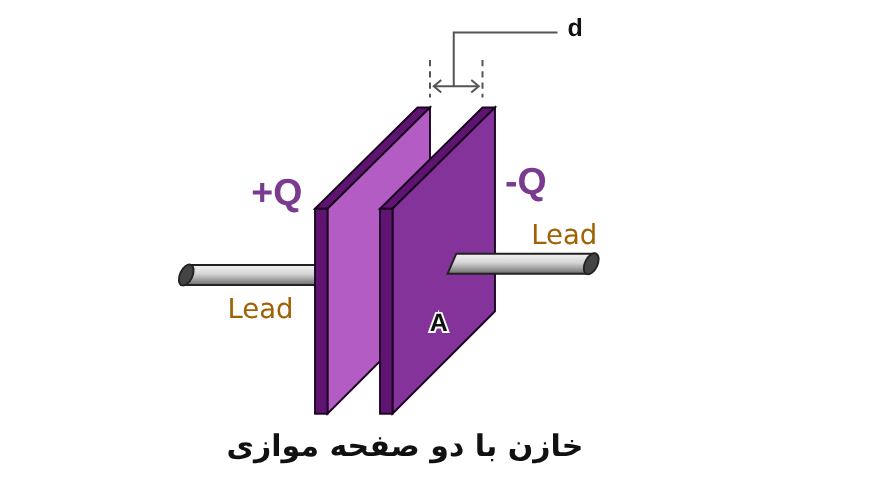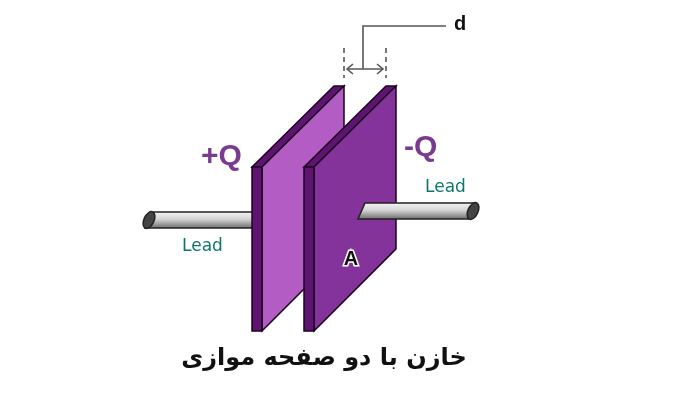--- a/index.html
+++ b/index.html
@@ -1,20 +1,20 @@
 <!DOCTYPE html>
 <html><head>
   <meta charset="utf-8">
   <style>
     html, body { margin: 0; padding: 0; background: #ffffff; }
     body { width: 700px; height: 400px; position: relative; overflow: hidden; font-family: "DejaVu Sans", sans-serif; }
     .diagram { position: absolute; left: 0; top: 0; width: 700px; height: 400px; }
     .label { position: absolute; white-space: nowrap; }
     .charge { font-family: "Liberation Sans", sans-serif; font-weight: bold; font-size: 30px; color: #7a3a8f; }
-    .lead-label { font-family: "DejaVu Sans", sans-serif; font-size: 17px; color: #0f766e; }
+    .lead-label { font-family: "DejaVu Sans", sans-serif; font-size: 22px; color: #a16207; }
     .d-label { font-family: "Liberation Sans", sans-serif; font-weight: bold; font-size: 20px; color: #111; }
     .caption { position: absolute; left: 0; width: 648px; top: 343px; text-align: center; direction: rtl;
       font-family: "DejaVu Sans", sans-serif; font-weight: bold; font-size: 24px; color: #111; }
   </style>
 </head>
 <body>
 
 <div class="diagram">
   <svg width="700" height="400" viewBox="0 0 700 400">
     <defs>

